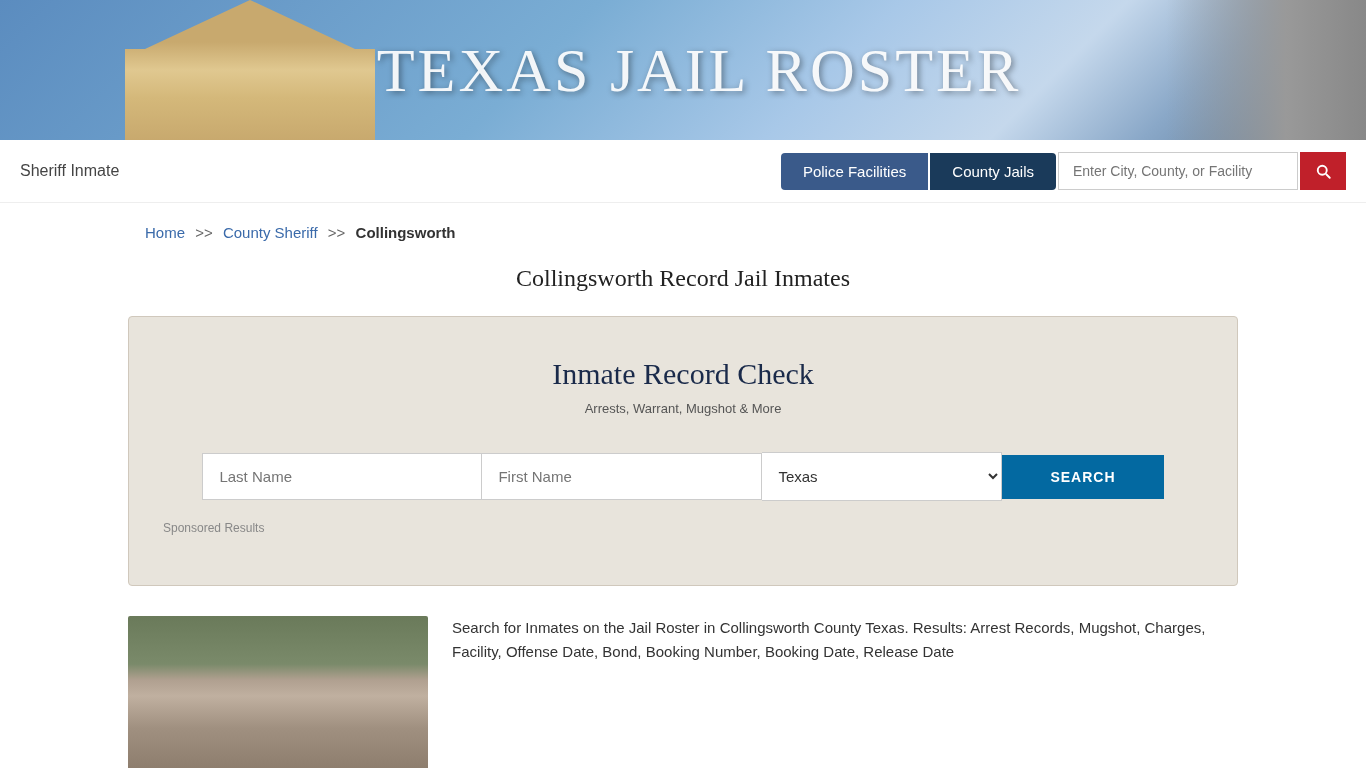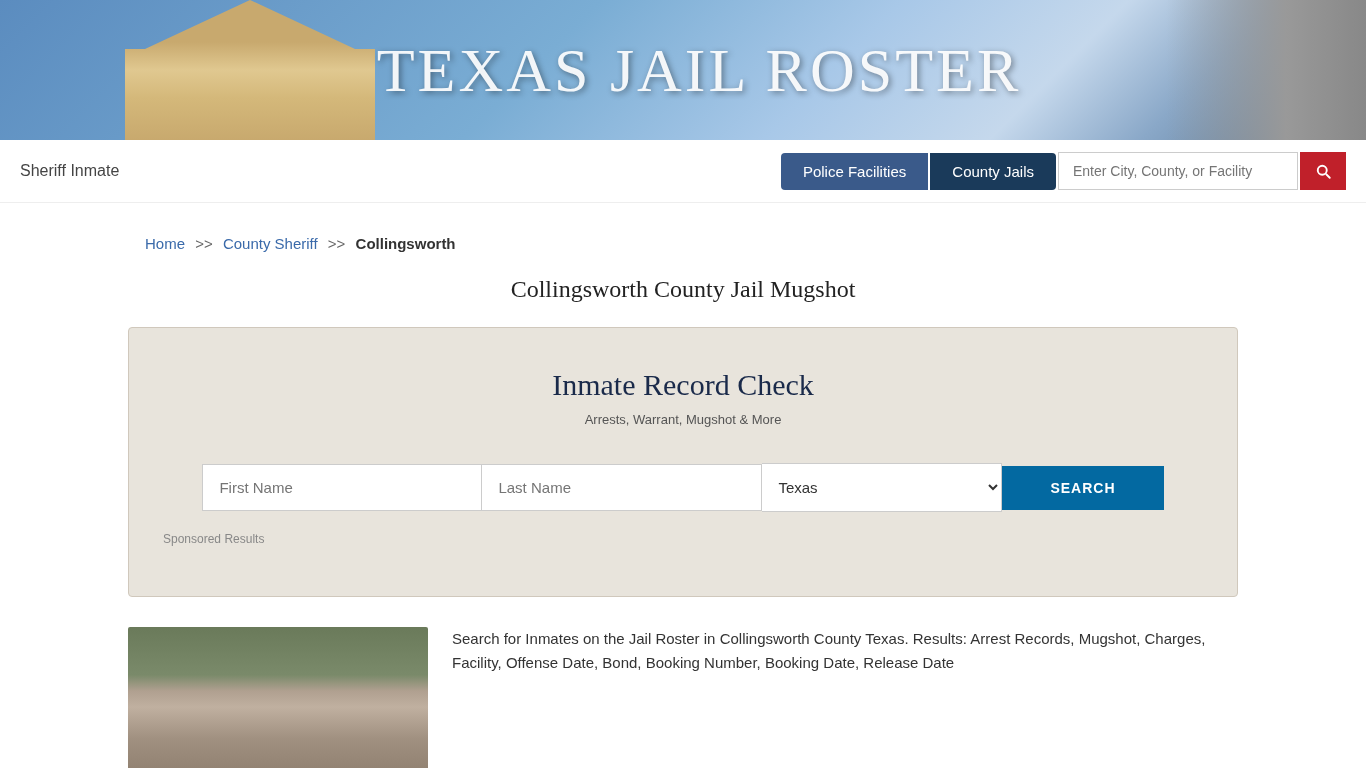--- a/index.html
+++ b/index.html
@@ -104,21 +104,21 @@
     }
     .search-icon-svg {
       width: 18px;
       height: 18px;
       fill: white;
     }
 
     
     .breadcrumb {
       max-width: 1366px;
-      margin: 16px auto;
+      margin: 5px auto;
       padding: 16px 20px 8px 20px;
       font-family: Arial, sans-serif;
       font-size: 15px;
     }
     .breadcrumb a {
       color: #3a6aaa;
       text-decoration: none;
     }
     .breadcrumb .separator {
       color: #666;
@@ -281,28 +281,28 @@
 
 <div class="outer">
   <div class="breadcrumb">
     <a href="#">Home</a>
     <span class="separator">&gt;&gt;</span>
     <a href="#">County Sheriff</a>
     <span class="separator">&gt;&gt;</span>
     <span class="current">Collingsworth</span>
   </div>
 
-  <div class="page-title">Collingsworth County Jail Mugshot</div>
+  <div class="page-title">Collingsworth Record Jail Inmates</div>
 
   <div class="record-check-container">
     <div class="record-check-title">Inmate Record Check</div>
     <div class="record-check-subtitle">Arrests, Warrant, Mugshot &amp; More</div>
     <div class="record-check-form">
+      <input type="text" placeholder="Last Name" style="">
       <input type="text" placeholder="First Name" style="">
-      <input type="text" placeholder="Last Name" style="">
       <select id="state-select"><option value="Alabama">Alabama</option><option value="Alaska">Alaska</option><option value="Arizona">Arizona</option><option value="Arkansas">Arkansas</option><option value="California">California</option><option value="Colorado">Colorado</option><option value="Connecticut">Connecticut</option><option value="Delaware">Delaware</option><option value="Florida">Florida</option><option value="Georgia">Georgia</option><option value="Hawaii">Hawaii</option><option value="Idaho">Idaho</option><option value="Illinois">Illinois</option><option value="Indiana">Indiana</option><option value="Iowa">Iowa</option><option value="Kansas">Kansas</option><option value="Kentucky">Kentucky</option><option value="Louisiana">Louisiana</option><option value="Maine">Maine</option><option value="Maryland">Maryland</option><option value="Massachusetts">Massachusetts</option><option value="Michigan">Michigan</option><option value="Minnesota">Minnesota</option><option value="Mississippi">Mississippi</option><option value="Missouri">Missouri</option><option value="Montana">Montana</option><option value="Nebraska">Nebraska</option><option value="Nevada">Nevada</option><option value="New Hampshire">New Hampshire</option><option value="New Jersey">New Jersey</option><option value="New Mexico">New Mexico</option><option value="New York">New York</option><option value="North Carolina">North Carolina</option><option value="North Dakota">North Dakota</option><option value="Ohio">Ohio</option><option value="Oklahoma">Oklahoma</option><option value="Oregon">Oregon</option><option value="Pennsylvania">Pennsylvania</option><option value="Rhode Island">Rhode Island</option><option value="South Carolina">South Carolina</option><option value="South Dakota">South Dakota</option><option value="Tennessee">Tennessee</option><option value="Texas" selected="">Texas</option><option value="Utah">Utah</option><option value="Vermont">Vermont</option><option value="Virginia">Virginia</option><option value="Washington">Washington</option><option value="West Virginia">West Virginia</option><option value="Wisconsin">Wisconsin</option><option value="Wyoming">Wyoming</option></select>
       <button class="search-btn">SEARCH</button>
     </div>
     <div class="sponsored">Sponsored Results</div>
   </div>
 
   <div class="bottom-section">
     <div class="bottom-image">
       <div class="bottom-image-building"></div>
     </div>

